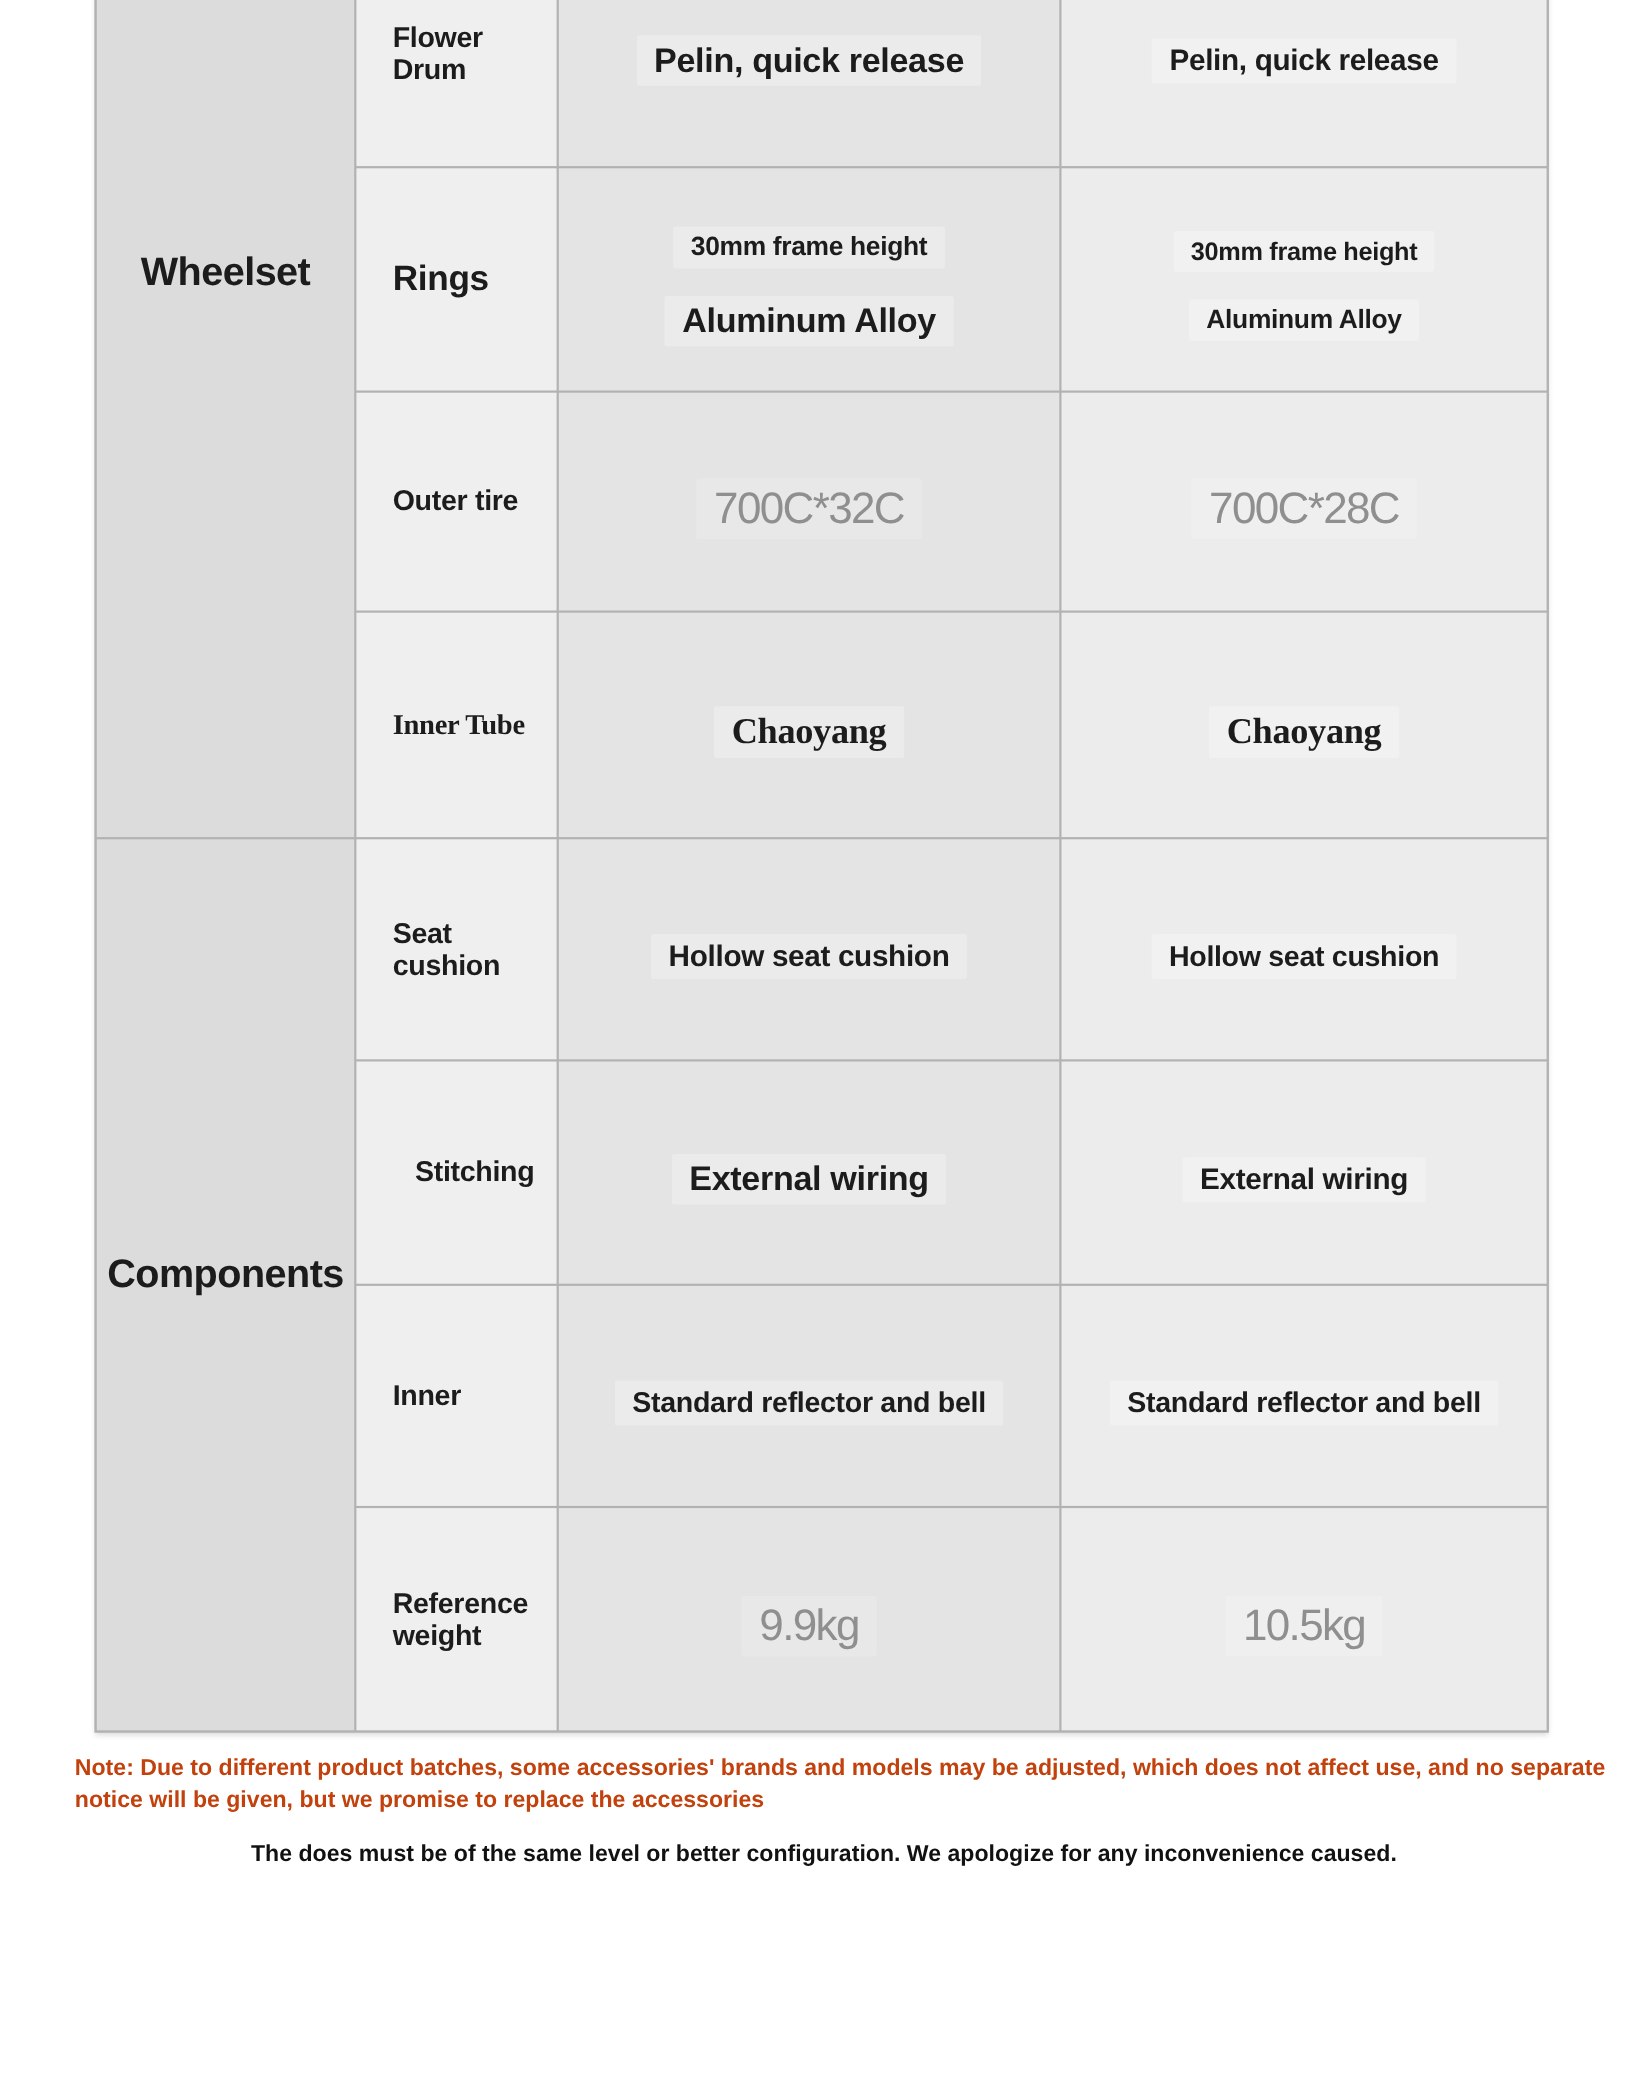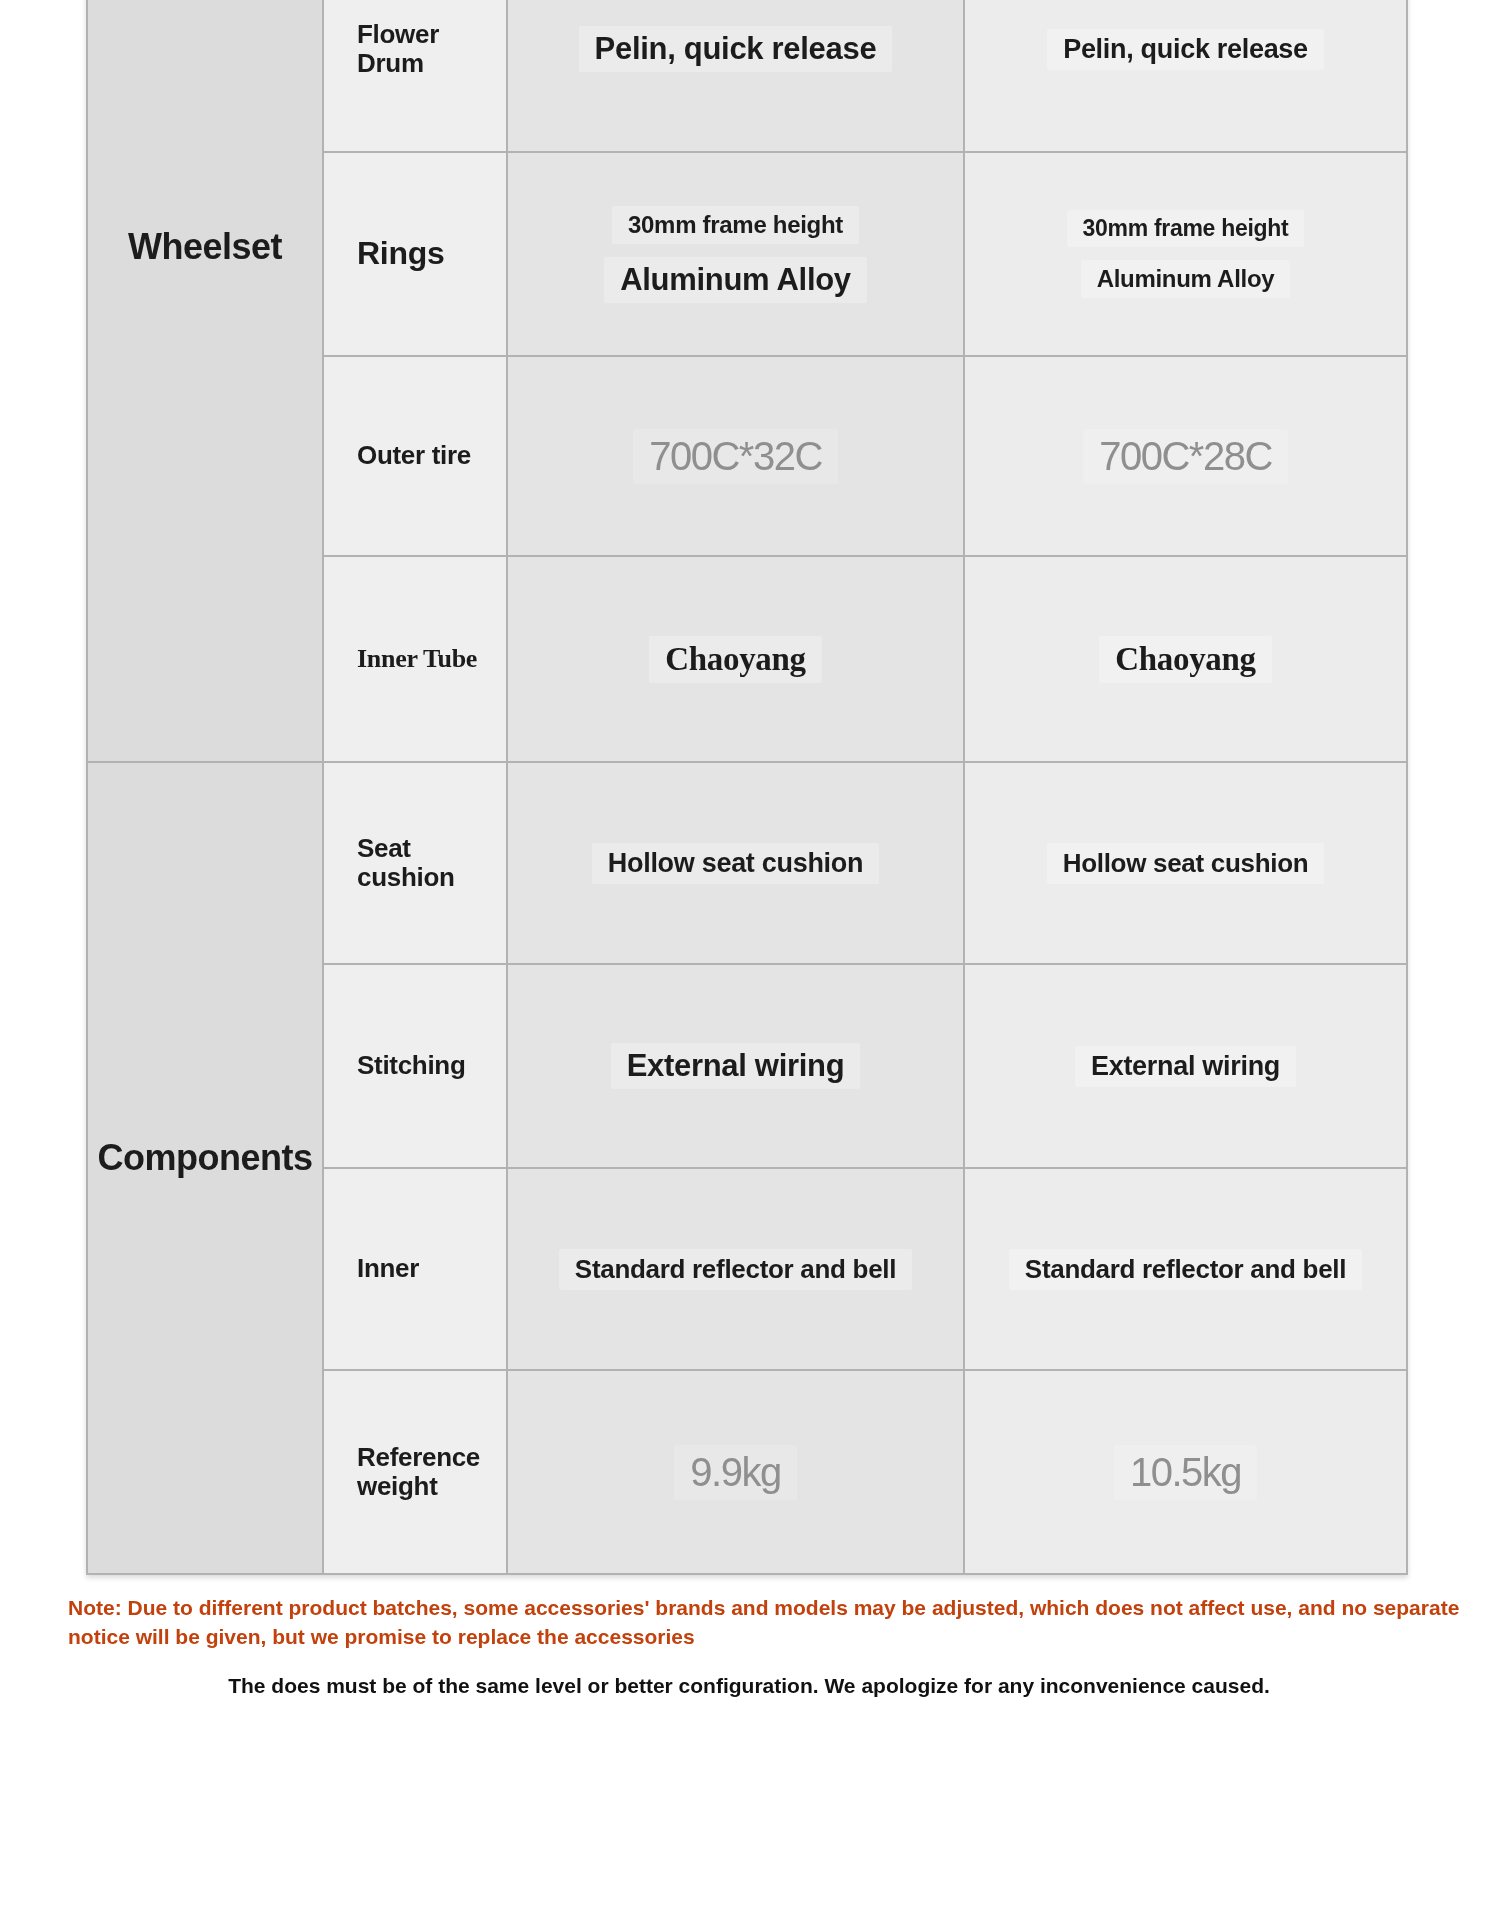--- a/index.html
+++ b/index.html
@@ -69,28 +69,29 @@
     flex-direction: column;
     align-items: center;
     justify-content: center;
     gap: 13px;
     text-align: center;
     box-sizing: border-box;
   }
   .vcol1 { grid-column: 3; background: var(--value-col1-bg, #e4e4e4); }
   .vcol2 { grid-column: 4; background: var(--value-col2-bg, #ececec); }
   .r1 { grid-row: 1; } .r2 { grid-row: 2; } .r3 { grid-row: 3; } .r4 { grid-row: 4; font-family: Liberation Serif, serif; }
-  .r5 { grid-row: 5; align-items: center; } .r6 { grid-row: 6; } .r7 { grid-row: 7; } .r8 { grid-row: 8; }
+  .r5 { grid-row: 5; align-items: center; } .r6 { grid-row: 6; justify-content: center; } .r7 { grid-row: 7; } .r8 { grid-row: 8; }
 
   .vline {
     font-weight: 700;
     letter-spacing: -0.3px;
     padding: 5px 16px;
     border-radius: 2px;
     background: rgba(255,255,255,0.28); 
+    margin-top: 12px;
   }
   .fs23 { font-size: 23px; }
   .fs24 { font-size: 24px; }
   .fs26 { font-size: 26px; }
   .fs27 { font-size: 27px; }
   .fs31 { font-size: 31px; }
   .fs32 { font-size: 33px; }
   .ghost {
     font-size: 40px;
     font-weight: 400;

